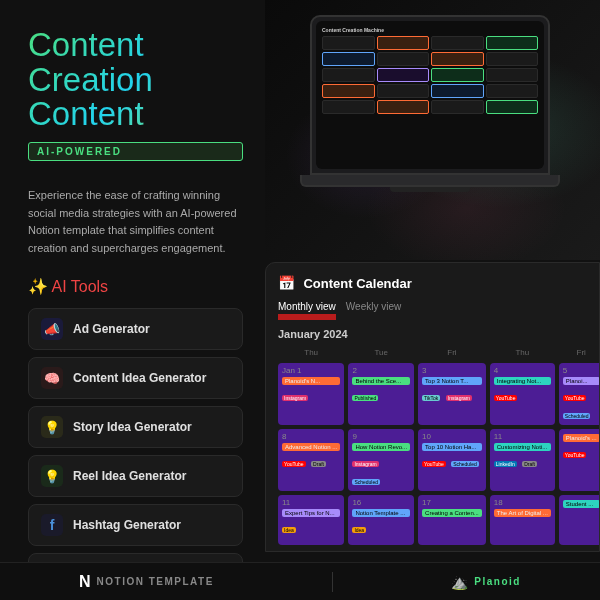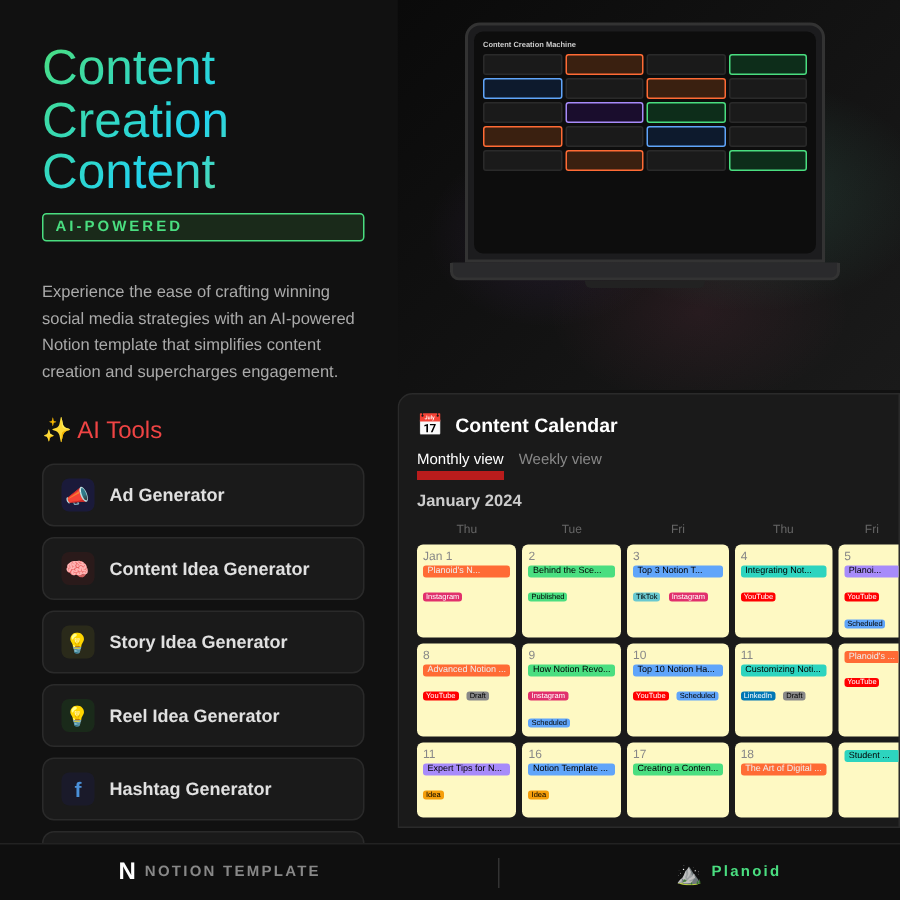--- a/index.html
+++ b/index.html
@@ -276,21 +276,21 @@
     }
 
     .cal-day-header {
       font-size: 8px;
       color: #666;
       text-align: center;
       padding: 2px 0;
     }
 
     .cal-cell {
-      background: #fef9c3;
+      background: #4c1d95;
       border-radius: 4px;
       padding: 3px 4px;
       min-height: 50px;
     }
 
     .cal-date {
       font-size: 8px;
       color: #888;
       margin-bottom: 2px;
     }

